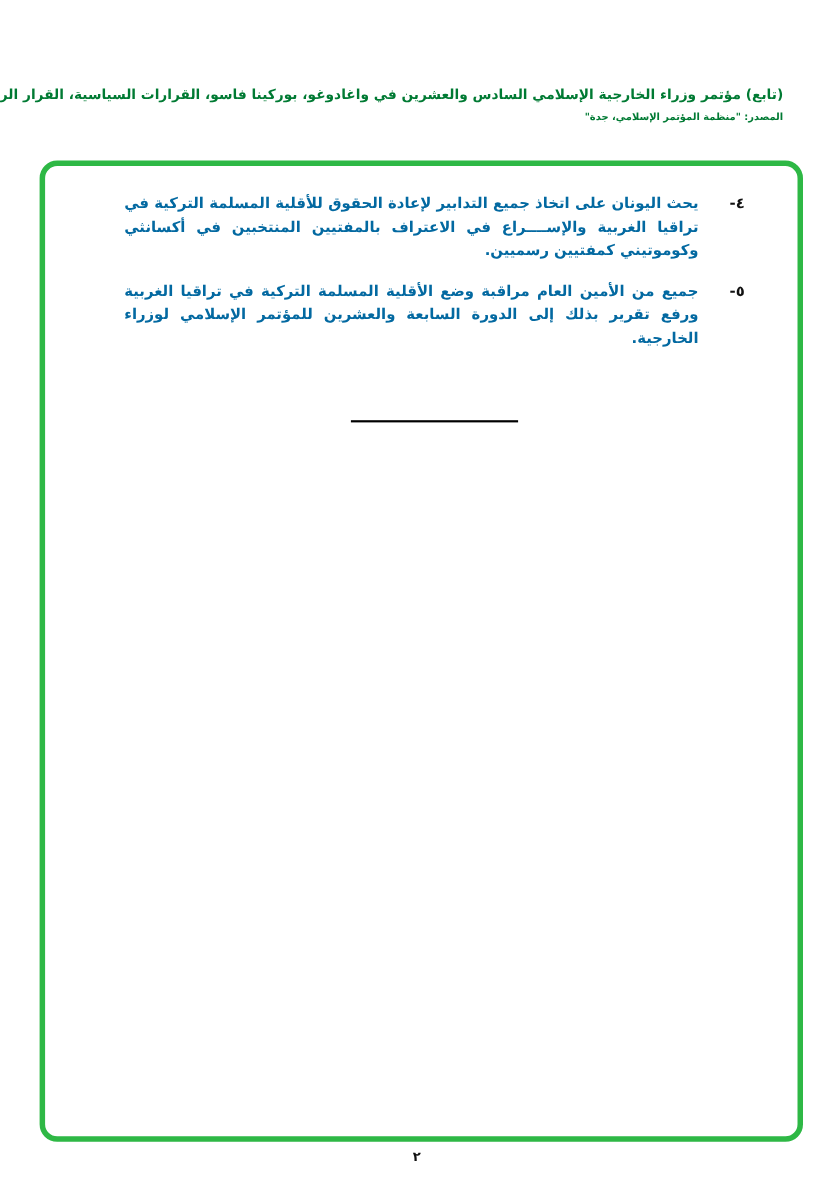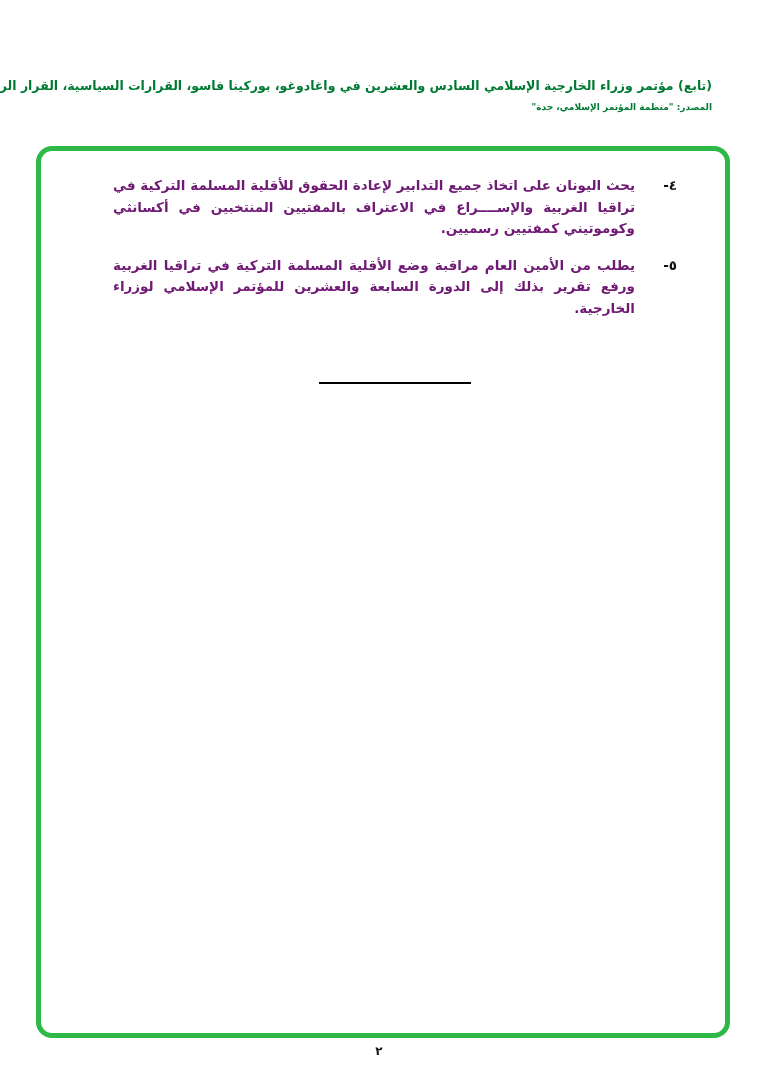--- a/index.html
+++ b/index.html
@@ -61,21 +61,21 @@
     flex: 0 0 28px;
     font-size: 13.5px;
     font-weight: bold;
     color: #111;
     line-height: 1.6;
   }
   .item-text {
     flex: 1;
     font-size: 13.5px;
     font-weight: bold;
-    color: #701a75;
+    color: #0369a1;
     line-height: 1.6;
     text-align: justify;
   }
   .item-text .lead {
     font-weight: bold;
   }
   .divider {
     width: 152px;
     border-top: 2px solid #000;
     margin: 62px auto 0 auto;
@@ -104,21 +104,21 @@
   <div class="content-box">
     <div class="content-inner">
 
       <div class="item">
         <span class="item-number">٤-</span>
         <p class="item-text"><b class="lead">يحث</b><span> اليونان على اتخاذ جميع التدابير لإعادة الحقوق للأقلية المسلمة التركية في تراقيا الغربية والإســــراع في الاعتراف بالمفتيين المنتخبين في أكسانثي وكوموتيني كمفتيين رسميين.</span></p>
       </div>
 
       <div class="item">
         <span class="item-number">٥-</span>
-        <p class="item-text"><b class="lead">يطلب</b><span> من الأمين العام مراقبة وضع الأقلية المسلمة التركية في تراقيا الغربية ورفع تقرير بذلك إلى الدورة السابعة والعشرين للمؤتمر الإسلامي لوزراء الخارجية.</span></p>
+        <p class="item-text"><b class="lead">جميع</b><span> من الأمين العام مراقبة وضع الأقلية المسلمة التركية في تراقيا الغربية ورفع تقرير بذلك إلى الدورة السابعة والعشرين للمؤتمر الإسلامي لوزراء الخارجية.</span></p>
       </div>
 
       <div class="divider"></div>
 
     </div>
   </div>
 
   <div class="page-number">٢</div>
 
 </div>

